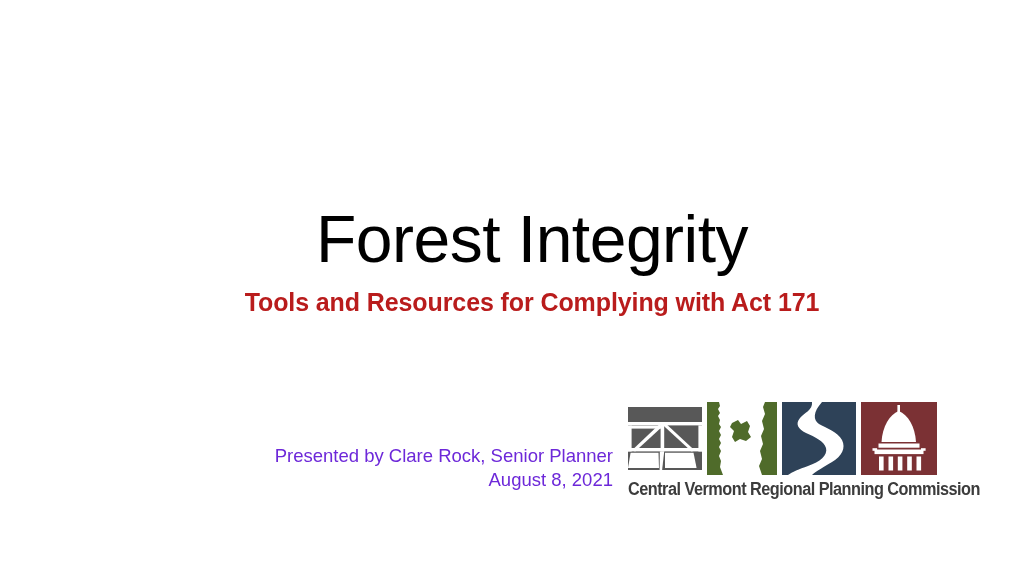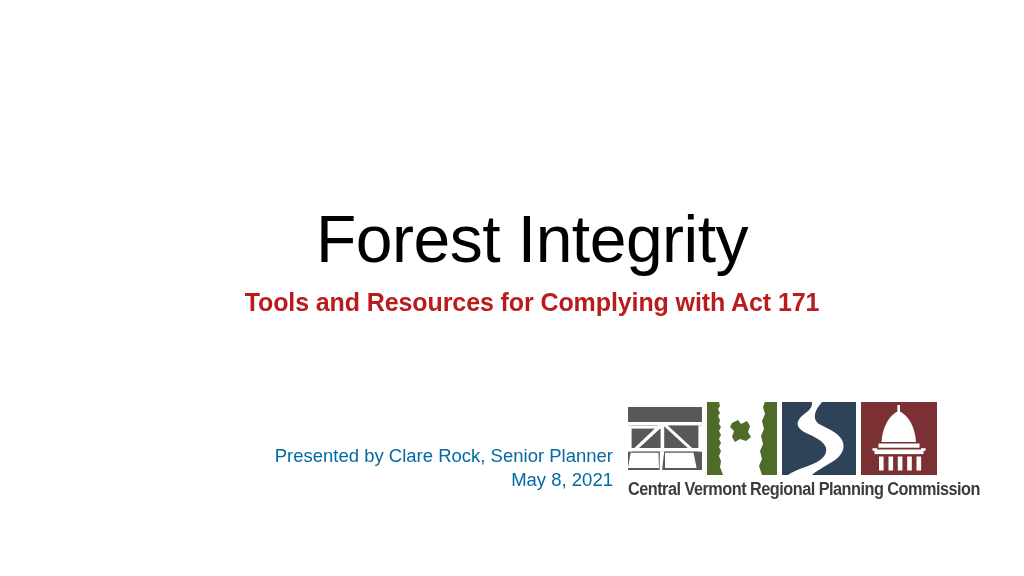--- a/index.html
+++ b/index.html
@@ -46,21 +46,21 @@
     white-space: nowrap;
   }
 
   
   .presenter-block {
     position: absolute;
     left: 213px;
     top: 444px;
     width: 400px;
     text-align: right;
-    color: #0369a1;
+    color: #6d28d9;
     font-size: 18.5px;
     line-height: 1.32;
   }
   .presenter-line { white-space: nowrap; }
 
   
   .logo {
     position: absolute;
     left: 628px;
     top: 402px;
@@ -99,21 +99,21 @@
 
 <div class="slide">
 
   <div class="title-block">
     <div class="slide-title">Forest Integrity</div>
     <div class="slide-subtitle">Tools and Resources for Complying with Act 171</div>
   </div>
 
   <div class="presenter-block">
     <div class="presenter-line">Presented by Clare Rock, Senior Planner</div>
-    <div class="presenter-line">May 8, 2021</div>
+    <div class="presenter-line">August 8, 2021</div>
   </div>
 
   <div class="logo">
     <div class="logo-marks">
 
       <div class="logo-panel panel-bridge">
         <svg viewBox="0 0 74 73" preserveAspectRatio="none">
           <rect x="0" y="0" width="74" height="73" fill="#585858"></rect>
           <g fill="#ffffff">
             <rect x="0" y="0" width="74" height="5"></rect>

